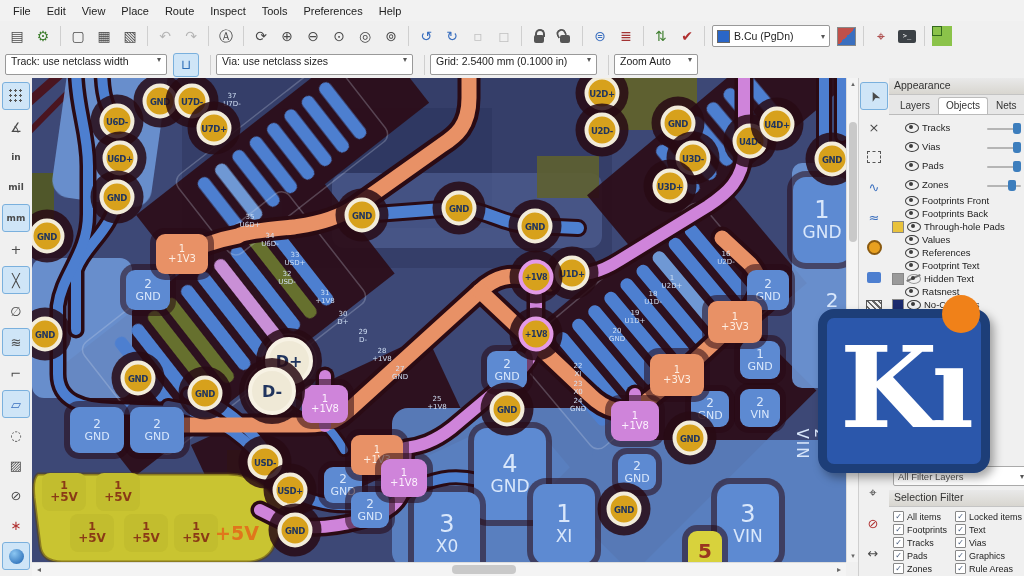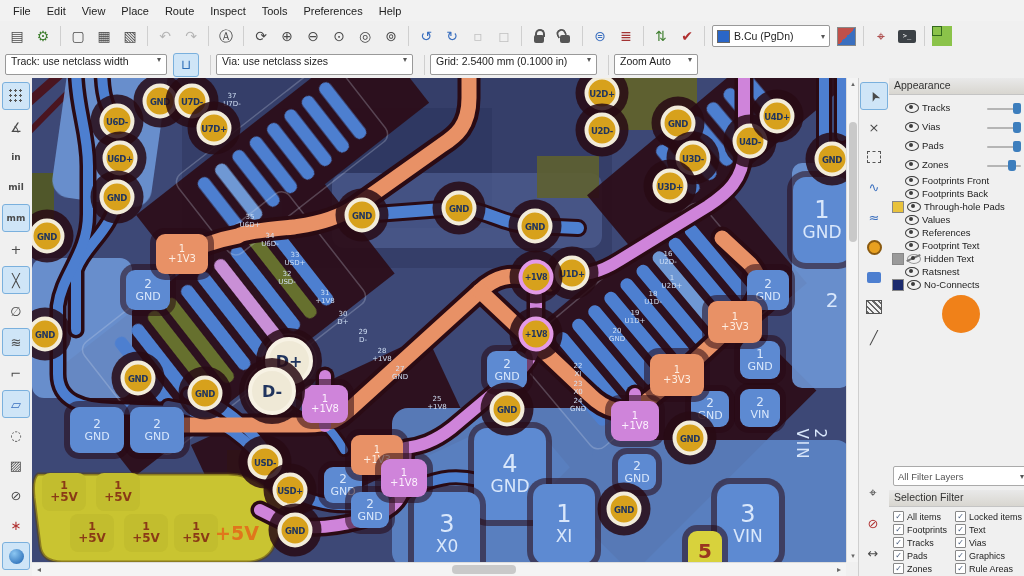--- a/index.html
+++ b/index.html
@@ -464,21 +464,21 @@
         <div class="via gnd" style="left: 173px; top: 315px;">GND</div>
         <div class="via gnd" style="left: 330px; top: 137px;">GND</div>
         <div class="via gnd" style="left: 427px; top: 130px;">GND</div>
         <div class="via gnd" style="left: 503px; top: 148px;">GND</div>
         <div class="via net" style="left: 570px; top: 15px;">U2D+</div>
         <div class="via net" style="left: 570px; top: 52px;">U2D-</div>
         <div class="via gnd" style="left: 646px; top: 45px;">GND</div>
         <div class="via net" style="left: 661px; top: 80px;">U3D-</div>
         <div class="via net" style="left: 638px; top: 108px;">U3D+</div>
         <div class="via net" style="left: 718px; top: 63px;">U4D-</div>
-        <div class="via net" style="left: 745px; top: 38px;">U4D+</div>
+        <div class="via net" style="left: 745px; top: 46px;">U4D+</div>
         <div class="via gnd" style="left: 800px; top: 81px;">GND</div>
         <div class="via net" style="left: 540px; top: 195px;">U1D+</div>
         <div class="via pwr" style="left: 504px; top: 199px;">+1V8</div>
         <div class="via pwr" style="left: 504px; top: 256px;">+1V8</div>
         <div class="via usb" style="left: 257px; top: 283px;">D+</div>
         <div class="via usb" style="left: 240px; top: 313px;">D-</div>
         <div class="via net" style="left: 233px; top: 384px;">USD-</div>
         <div class="via net" style="left: 258px; top: 412px;">USD+</div>
         <div class="via gnd" style="left: 475px; top: 331px;">GND</div>
         <div class="via gnd" style="left: 658px; top: 360px;">GND</div>
@@ -603,21 +603,21 @@
         <div class="smd-label" style="left: 218px; top: 143px;"><span>35</span><br><span>U6D+</span></div>
         <div class="smd-label" style="left: 238px; top: 162px;"><span>34</span><br><span>U6D-</span></div>
         <div class="smd-label" style="left: 255px; top: 181px; padding-left: 16px;"><span>33</span><br><span>USD+</span></div>
         <div class="smd-label" style="left: 255px; top: 200px;"><span>32</span><br><span>USD-</span></div>
         <div class="smd-label" style="left: 293px; top: 219px;"><span>31</span><br><span>+1V8</span></div>
         <div class="smd-label" style="left: 311px; top: 240px;"><span>30</span><br><span>D+</span></div>
         <div class="smd-label" style="left: 331px; top: 258px;"><span>29</span><br><span>D-</span></div>
         <div class="smd-label" style="left: 350px; top: 277px;"><span>28</span><br><span>+1V8</span></div>
         <div class="smd-label" style="left: 368px; top: 295px;"><span>27</span><br><span>GND</span></div>
         <div class="smd-label" style="left: 405px; top: 325px;"><span>25</span><br><span>+1V8</span></div>
-        <div class="smd-label" style="left: 636px; top: 180px;"><span>16</span><br><span>U2D-</span></div>
+        <div class="smd-label" style="left: 694px; top: 180px;"><span>16</span><br><span>U2D-</span></div>
         <div class="smd-label" style="left: 640px; top: 204px;"><span>1</span><br><span>U2D+</span></div>
         <div class="smd-label" style="left: 621px; top: 220px;"><span>18</span><br><span>U1D-</span></div>
         <div class="smd-label" style="left: 603px; top: 239px;"><span>19</span><br><span>U1D+</span></div>
         <div class="smd-label" style="left: 585px; top: 257px;"><span>20</span><br><span>GND</span></div>
         <div class="smd-label" style="left: 546px; top: 292px;"><span>22</span><br><span>XI</span></div>
         <div class="smd-label" style="left: 546px; top: 310px;"><span>23</span><br><span>X0</span></div>
         <div class="smd-label" style="left: 546px; top: 327px;"><span>24</span><br><span>GND</span></div>
         <div class="ctext pwr-orange" style="left: 205px; top: 455px;">+5V</div>
         <div class="ctext pad-num-lg" style="left: 800px; top: 222px;">2</div>
         <div class="ctext rot90" style="left: 779px; top: 368px;">2 VIN</div>
@@ -674,20 +674,25 @@
       <div class="ltb-btn">
         <span>↔</span>
       </div>
       <div class="ltb-btn">
         <span>✎</span>
       </div>
     </div>
 
   <div id="panel">
     <div class="panel-header">Appearance</div>
+    <div id="tabs">
+        <div class="tab">Layers</div>
+        <div class="tab active">Objects</div>
+        <div class="tab">Nets</div>
+      </div>
     <div id="obj-list">
         <div class="obj-row tall">
           <span class="swatch none"></span>
           <span class="eye"></span>
           <span class="obj-label">Tracks</span>
           <span class="slider">
             <span class="handle" style="right: 0px;"></span>
           </span>
         </div>
         <div class="obj-row tall">
@@ -804,15 +809,18 @@
             <span>Zones</span>
           </div>
           <div class="sf-item">
             <span class="cb">✓</span>
             <span>Rule Areas</span>
           </div>
         </div>
     </div>
   </div>
 
+  <div id="logo">
+    <span id="logo-text">Kı</span>
+  </div>
   <div id="logo-dot"></div>
 
 </div>
 
 </body></html>

